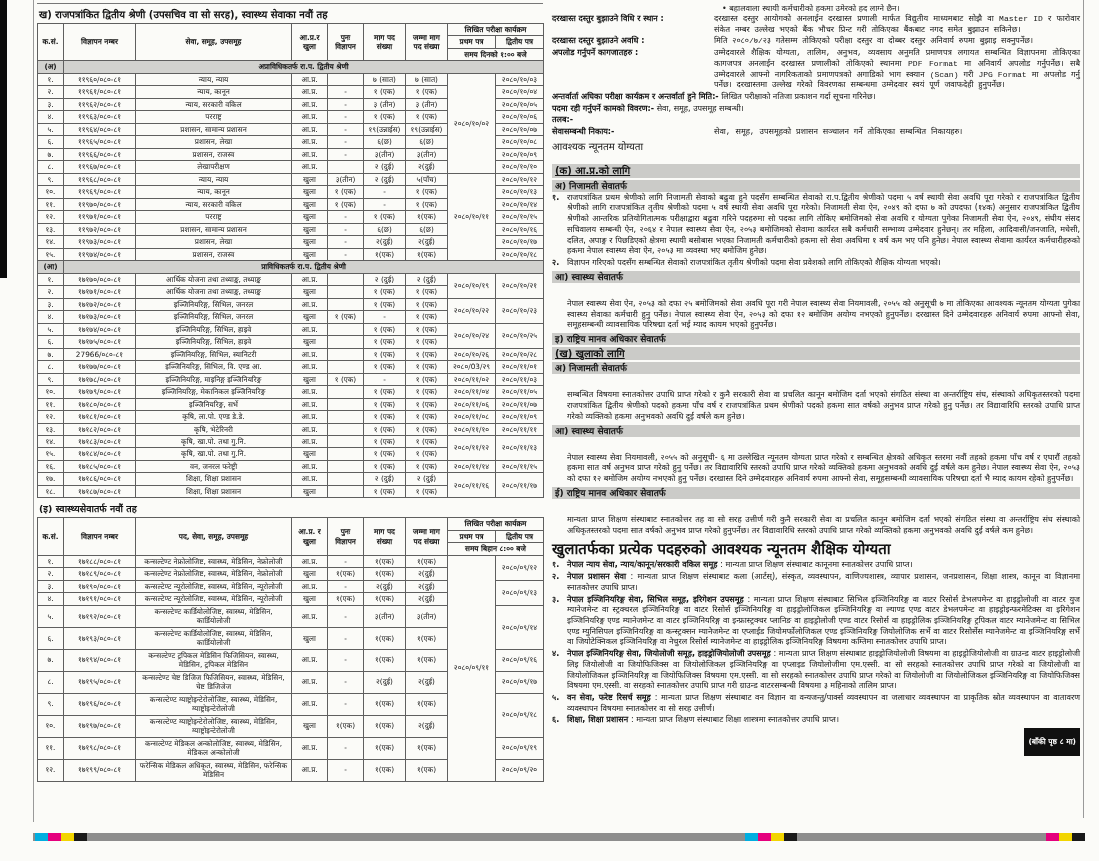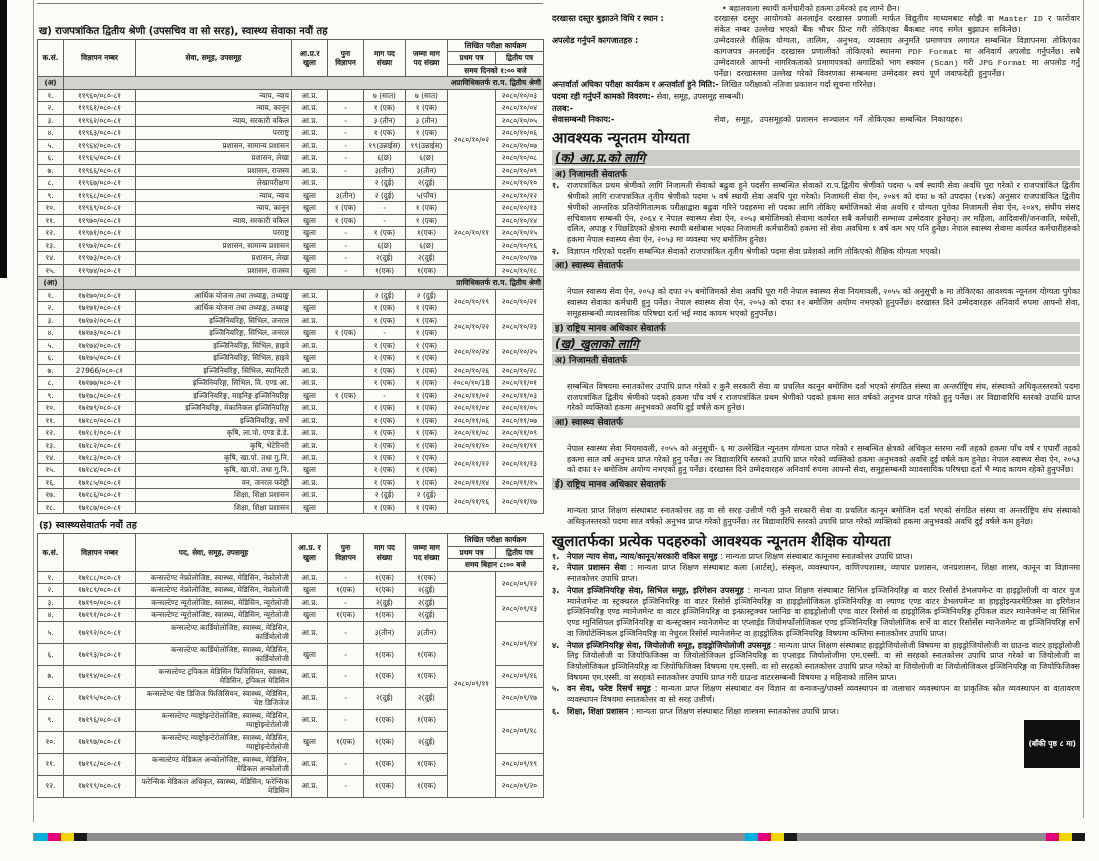--- a/index.html
+++ b/index.html
@@ -3,51 +3,51 @@
 <meta charset="utf-8">
 <style>
   * { box-sizing: border-box; margin: 0; padding: 0; }
   html,body { width:1099px; height:861px; overflow:hidden; }
   body { background:#fbfbf8; font-family:"DejaVu Sans", sans-serif; color:#141414; }
   .page { position:relative; width:1099px; height:861px; }
   .scan-strip { position:absolute; left:0; top:0; width:7px; height:278px; background:#0b0b0b; }
   .rule-left { position:absolute; left:33px; top:0; height:822px; width:1px; background:#9a9a9a; }
   .rule-right { position:absolute; left:1083px; top:0; height:818px; width:1px; background:#9a9a9a; }
   .content { position:absolute; left:37px; top:3px; width:1043px; display:flex; gap:9px; }
-  .col-left { width:506px; border-top:1px solid #777; padding-top:18px; }
+  .col-left { width:506px; border-top:1px solid #777; padding-top:2px; }
   .col-right { flex:1; padding-top:1px; }
 
   
   .tbl-title { font-size:10px; font-weight:bold; margin:1px 0 2px 2px; }
   table { width:100%; border-collapse:collapse; table-layout:fixed; font-size:7.3px; }
   th, td { border:1px solid #5f5f5f; padding:1px 2px; line-height:1.3; vertical-align:middle; overflow:hidden; }
   th { font-weight:bold; text-align:center; }
   td.c { text-align:center; }
-  td.l { text-align:right; }
+  td.l { text-align:center; }
   tr.sec-row td { background:#d2d2cf; font-weight:bold; }
   .health-caption { font-size:9.5px; font-weight:bold; margin:4px 0 2px 2px; }
 
   
   .col-right { font-size:8px; line-height:1.34; text-align:justify; }
   .cutline { height:9px; overflow:hidden; padding-left:170px; color:#222; }
   .info-row { display:flex; margin-top:1px; }
   .info-label { width:162px; flex-shrink:0; font-weight:bold; }
   .info-val { flex:1;font-family:Liberation Mono, monospace; }
   .inline-row { margin-top:1px; }
   .b { font-weight:bold; }
-  .h1 { font-size:15px; font-weight:bold; margin:2px 0 2px; }
+  .h1 { font-size:10px; font-weight:normal; margin:2px 0 11px; }
   .h2 { font-size:15px; font-weight:bold; margin:3px 0 1px; }
   .band { background:#cbcbc8; font-weight:bold; font-size:9px; padding:0 3px; margin:2px 0 1px; }
-  .band.it { font-style:italic; text-decoration:underline; font-size:12px; }
+  .band.it { text-decoration:underline; font-size:10px; }
   .num-item { display:flex; margin-top:1px; }
   .num { width:15px; flex-shrink:0; font-weight:bold; }
   .itext { flex:1; }
   .indent { padding-left:15px;margin-top:16px; }
   .badge-row { text-align:right; margin-top:2px; }
-  .badge { display:inline-block; background:#101010; color:#fff; font-size:7.5px; font-weight:bold; padding:19px 4px; }
+  .badge { display:inline-block; background:#101010; color:#fff; font-size:7.5px; font-weight:bold; padding:9px 4px; }
 
   
   .regbar { position:absolute; left:33px; top:833px; width:1052px; height:8px; background:#8d8d8d; }
   .sq { position:absolute; top:0; height:8px; width:13px; }
 </style>
 </head>
 <body>
 
 <div class="page">
   <div class="scan-strip"></div>
@@ -323,21 +323,21 @@
               <td class="c">२०८०/१०/२८</td>
             </tr>
             <tr>
               <td class="c">८.</td>
               <td class="c">१७१७७/०८०-८१</td>
               <td class="l">इञ्जिनियरिङ्ग, सिभिल, वि. एण्ड आ.</td>
               <td class="c">आ.प्र.</td>
               <td class="c"></td>
               <td class="c">१ (एक)</td>
               <td class="c">१ (एक)</td>
-              <td class="c">२०८०/१०/18</td>
+              <td class="c">२०८०/03/२९</td>
               <td class="c">२०८०/११/०१</td>
             </tr>
             <tr>
               <td class="c">९.</td>
               <td class="c">१७१७८/०८०-८१</td>
               <td class="l">इञ्जिनियरिङ्ग, माइनिङ्ग इञ्जिनियरिङ्ग</td>
               <td class="c">खुला</td>
               <td class="c">१ (एक)</td>
               <td class="c">-</td>
               <td class="c">१ (एक)</td>
@@ -598,20 +598,24 @@
     </div>
 
     <div class="col-right">
       <div class="cutline">• बहालवाला स्थायी कर्मचारीको हकमा उमेरको हद लाग्ने छैन।</div>
 
       <div class="info-row">
         <div class="info-label">दरखास्त दस्तुर बुझाउने विधि र स्थान :</div>
         <div class="info-val">दरखास्त दस्तुर आयोगको अनलाईन दरखास्त प्रणाली मार्फत विद्युतीय माध्यमबाट सोझै वा Master ID र फारोवार संकेत नम्बर उल्लेख भएको बैंक भौचर प्रिन्ट गरी तोकिएका बैंकबाट नगद समेत बुझाउन सकिनेछ।</div>
       </div>
       <div class="info-row">
+        <div class="info-label">दरखास्त दस्तुर बुझाउने अवधि :</div>
+        <div class="info-val">मिति २०८०/७/२३ गतेसम्म तोकिएको परीक्षा दस्तुर वा दोब्बर दस्तुर अनिवार्य रुपमा बुझाइ सक्नुपर्नेछ।</div>
+      </div>
+      <div class="info-row">
         <div class="info-label">अपलोड गर्नुपर्ने कागजातहरु :</div>
         <div class="info-val">उम्मेदवारले शैक्षिक योग्यता, तालिम, अनुभव, व्यवसाय अनुमति प्रमाणपत्र लगायत सम्बन्धित विज्ञापनमा तोकिएका कागजपत्र अनलाईन दरखास्त प्रणालीको तोकिएको स्थानमा PDF Format मा अनिवार्य अपलोड गर्नुपर्नेछ। सबै उम्मेदवारले आफ्नो नागरिकताको प्रमाणपत्रको अगाडिको भाग स्क्यान (Scan) गरी JPG Format मा अपलोड गर्नु पर्नेछ। दरखास्तमा उल्लेख गरेको विवरणका सम्बन्धमा उम्मेदवार स्वयं पूर्ण जवाफदेही हुनुपर्नेछ।</div>
       </div>
 
       <div class="inline-row">
         <span class="b">अन्तर्वार्ता अघिका परीक्षा कार्यक्रम र अन्तर्वार्ता हुने मिति:-</span>
         <span>लिखित परीक्षाको नतिजा प्रकाशन गर्दा सूचना गरिनेछ।</span>
       </div>
       <div class="inline-row">
         <span class="b">पदमा रही गर्नुपर्ने कामको विवरण:-</span>

